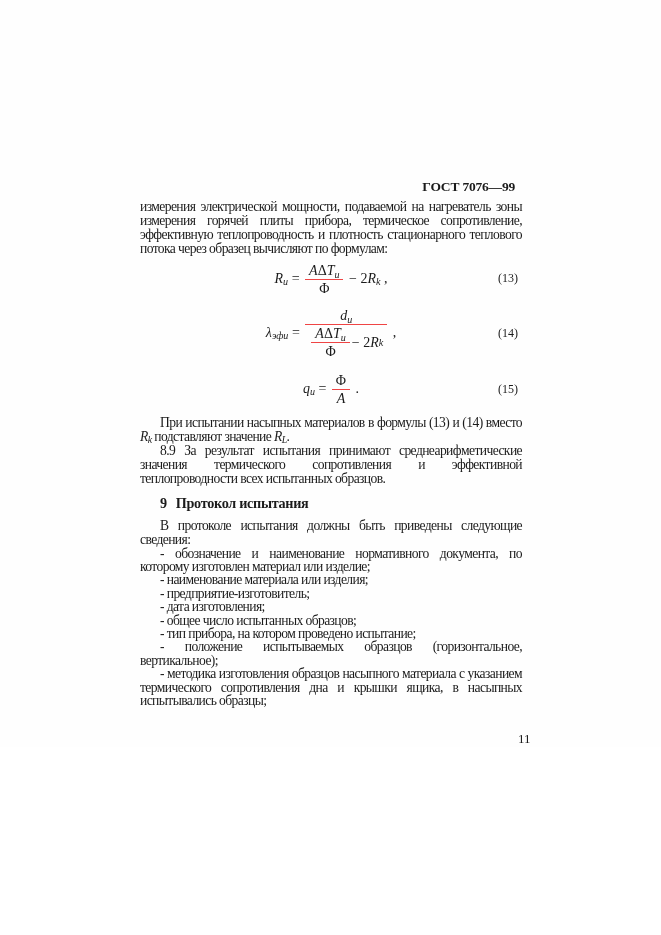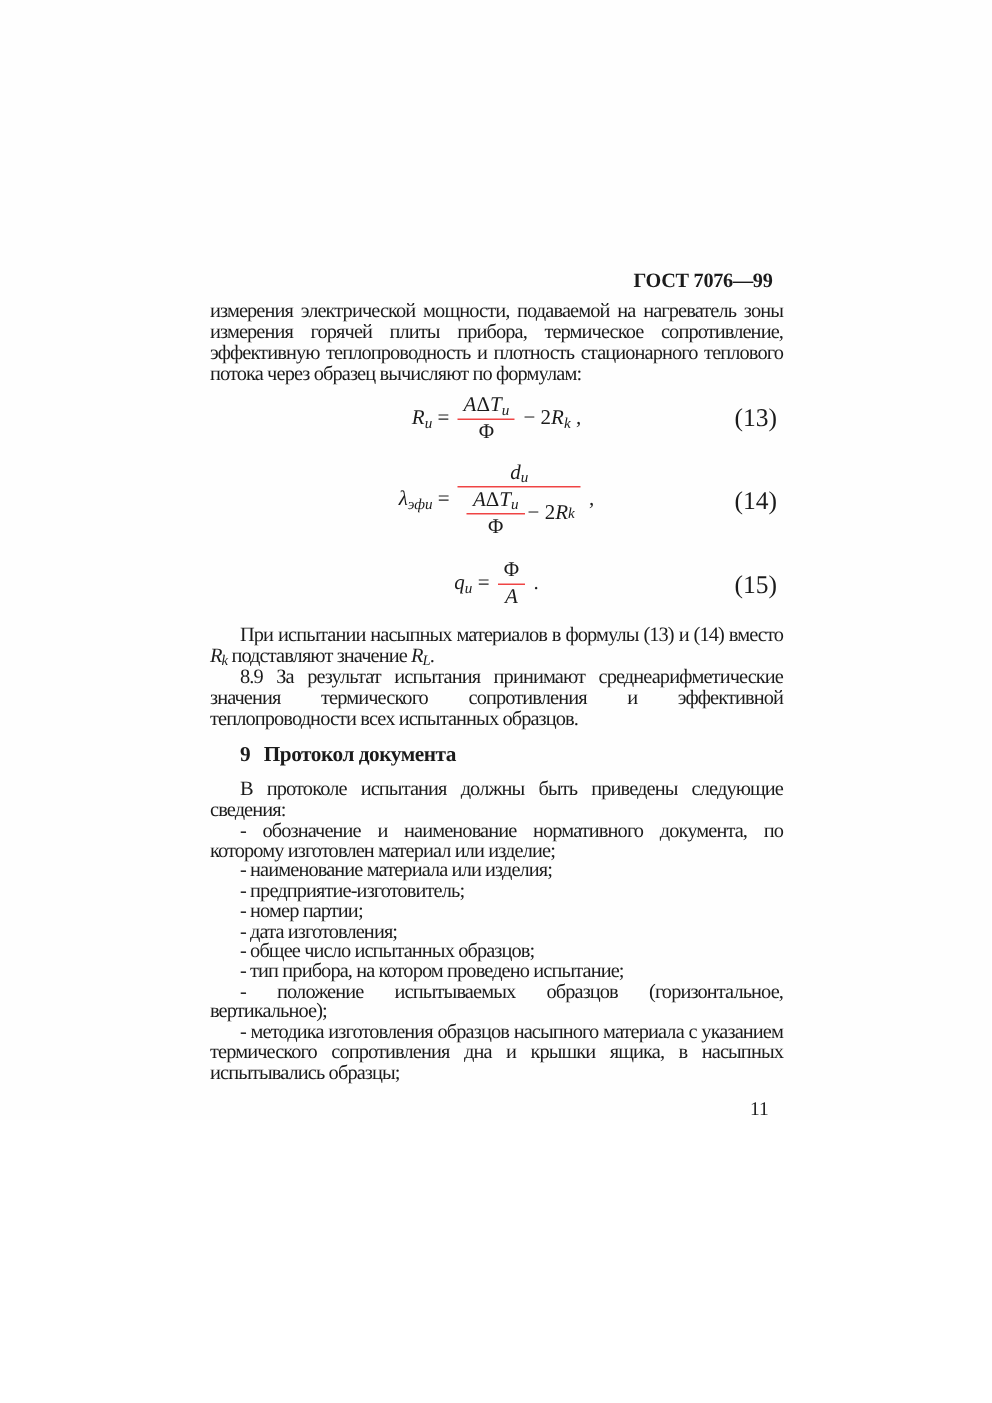--- a/index.html
+++ b/index.html
@@ -56,35 +56,35 @@
   }
   .frac .num { display: block; border-bottom: 1px solid #ef4444; padding: 0 4px 1px; }
   .frac .den { display: block; padding: 1px 4px 0; }
   .den-expr { display: inline-flex; align-items: center; justify-content: center; border: 0; }
   .frac .den.den-expr { display: flex; }
   .eq-label {
     position: absolute;
     right: 4px;
     top: 50%;
     transform: translateY(-50%);
-    font-size: 17px;
+    font-size: 12px;
   }
   .sec-head {
     margin: 11px 0 8px;
     font-size: 14.2px;
     font-weight: bold;
     text-indent: 20px;
     letter-spacing: -0.3px;
     text-align: left;
   }
   .sec-head .sec-num { margin-right: 9px; }
   .list .para { line-height: 13.4px; }
   .page-number {
     position: absolute;
-    left: 500px;
+    left: 518px;
     top: 731px;
     font-size: 13px;
   }
 </style>
 </head>
 <body>
 
 <div class="page">
 
   <div class="running-head">ГОСТ 7076—99</div>
@@ -113,29 +113,28 @@
 
     <div class="formula-row f15">
       <span><span class="v">q</span><sub class="v">и</sub><span> = </span><span class="frac"><span class="num">Φ</span><span class="den v">A</span></span><span> .</span></span>
       <span class="eq-label">(15)</span>
     </div>
 
     <p class="para"><span>При испытании насыпных материалов в формулы (13) и (14) вместо </span><span class="v">R</span><sub class="v">k</sub><span> подставляют значение </span><span class="v">R</span><sub class="v">L</sub><span>.</span></p>
 
     <p class="para">8.9 За результат испытания принимают среднеарифметические значения термического сопротивления и эффективной теплопроводности всех испытанных образцов.</p>
 
-    <h2 class="sec-head"><span class="sec-num">9</span><span>Протокол документа</span></h2>
+    <h2 class="sec-head"><span class="sec-num">9</span><span>Протокол испытания</span></h2>
 
     <p class="para">В протоколе испытания должны быть приведены следующие сведения:</p>
 
     <div class="list">
       <p class="para">- обозначение и наименование нормативного документа, по которому изготовлен материал или изделие;</p>
       <p class="para">- наименование материала или изделия;</p>
       <p class="para">- предприятие-изготовитель;</p>
-      <p class="para">- номер партии;</p>
       <p class="para">- дата изготовления;</p>
       <p class="para">- общее число испытанных образцов;</p>
       <p class="para">- тип прибора, на котором проведено испытание;</p>
       <p class="para">- положение испытываемых образцов (горизонтальное, вертикальное);</p>
       <p class="para">- методика изготовления образцов насыпного материала с указанием термического сопротивления дна и крышки ящика, в насыпных испытывались образцы;</p>
     </div>
 
   </div>
 
   <div class="page-number">11</div>

